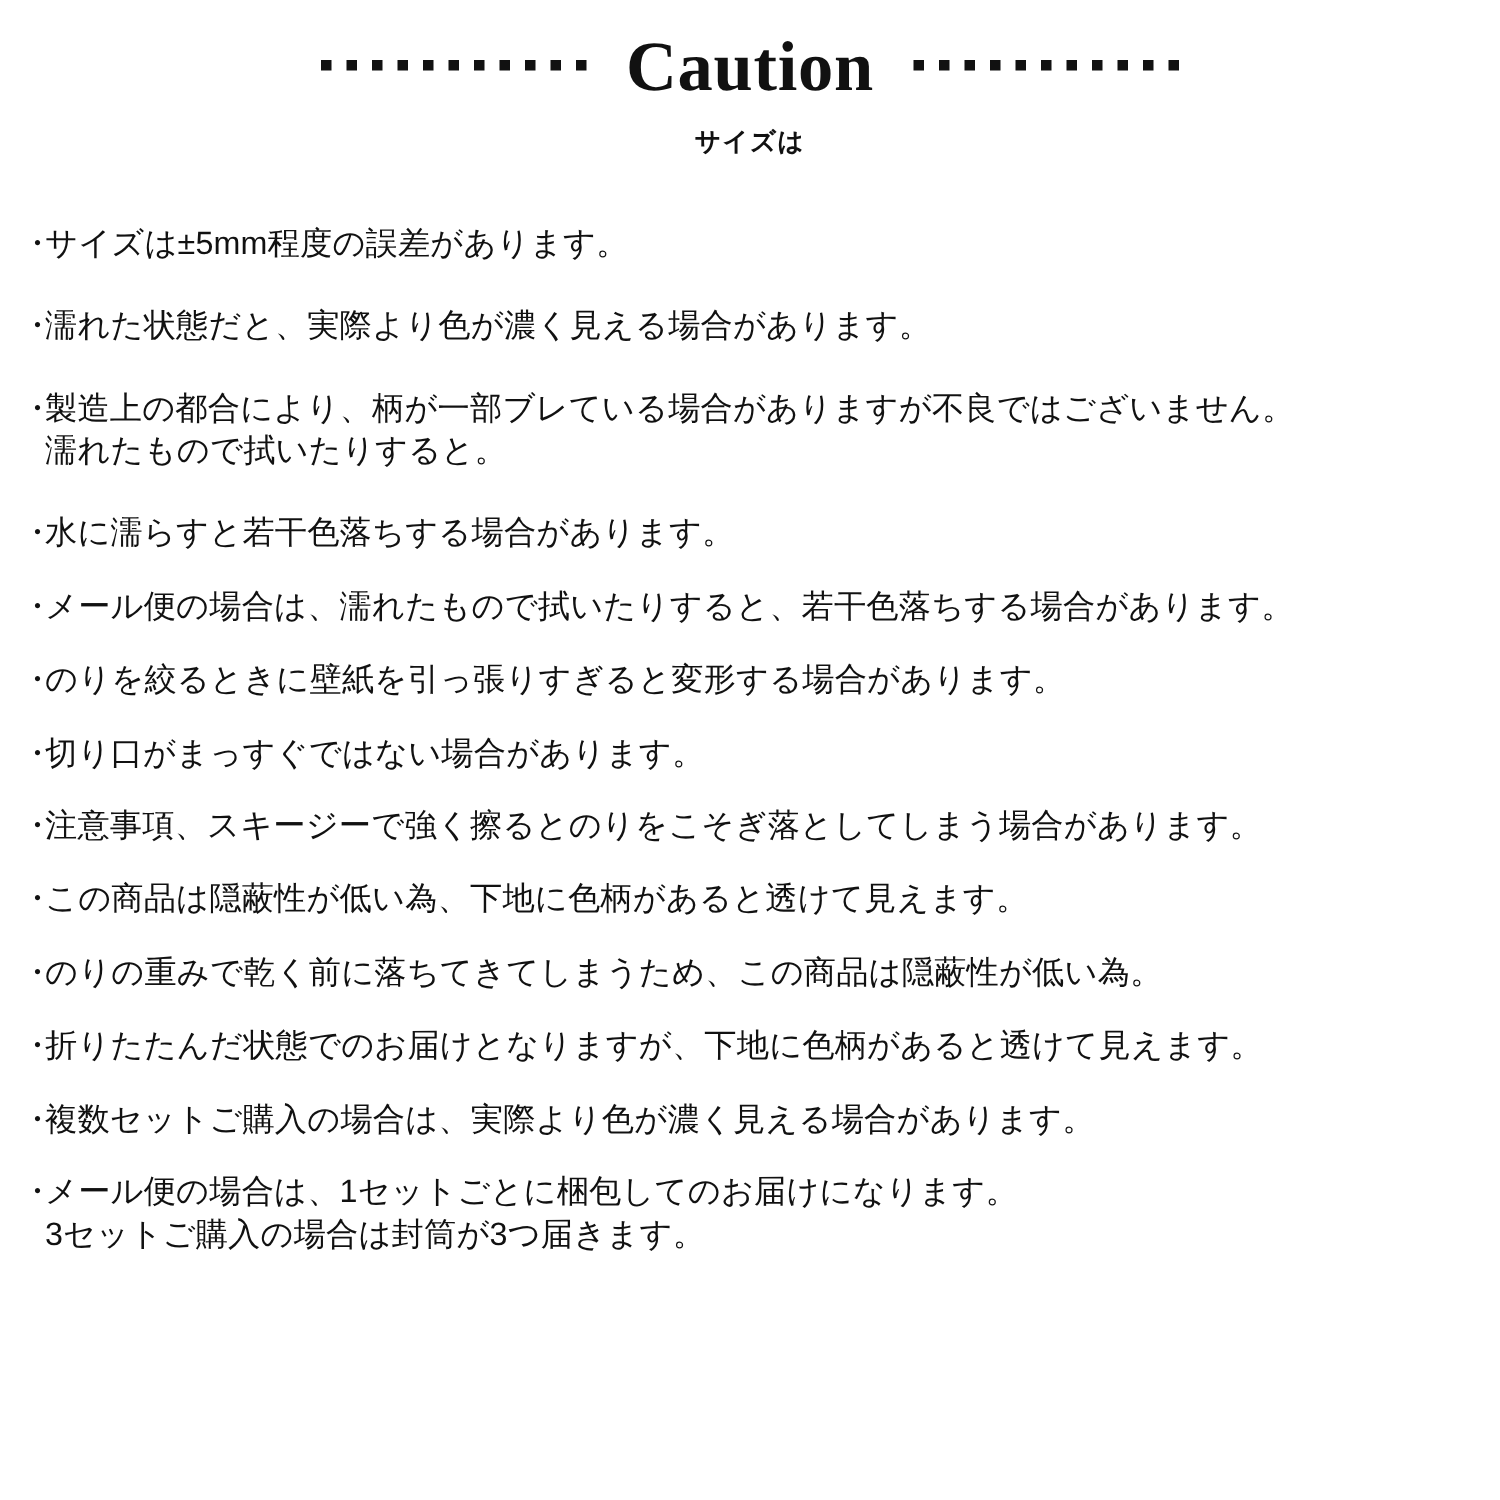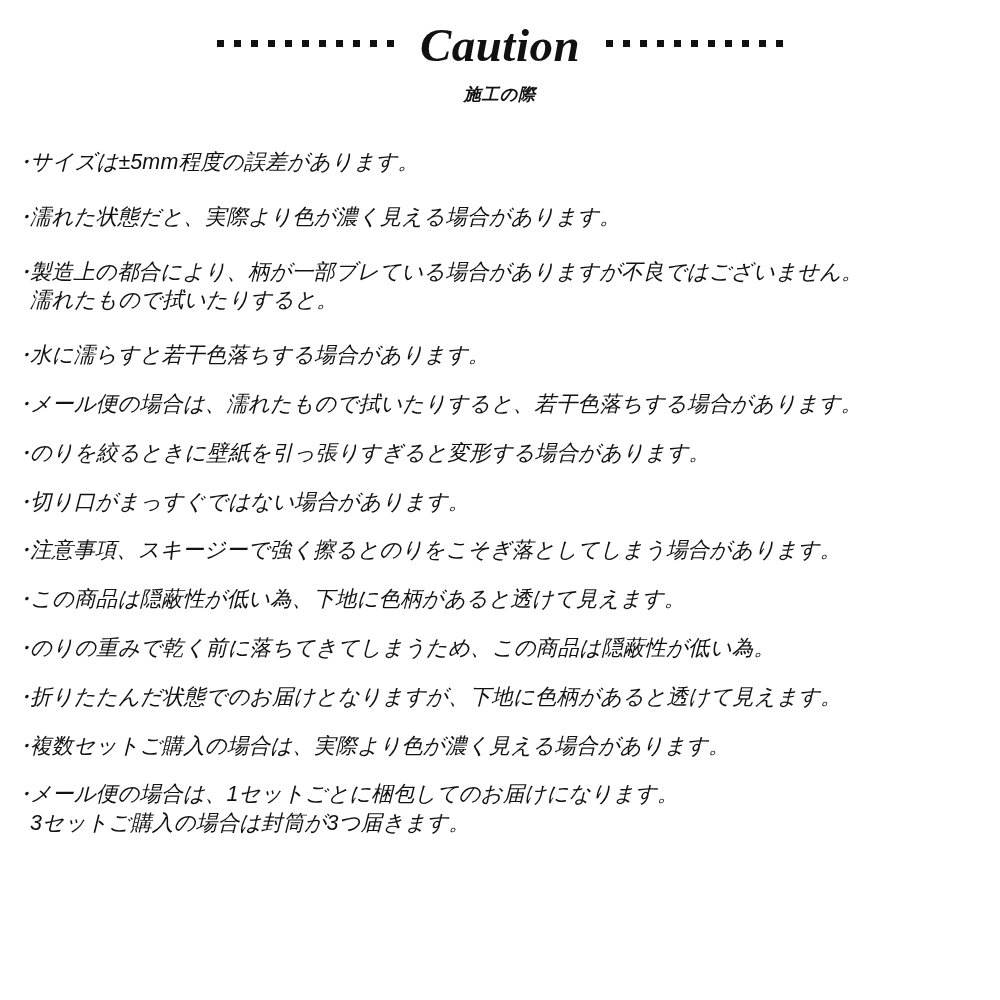--- a/index.html
+++ b/index.html
@@ -13,21 +13,20 @@
     font-family: "Liberation Sans", sans-serif;
     color: #111111;
     overflow: hidden;
   }
   .page {
     position: relative;
     width: 1000px;
     height: 1000px;
     box-sizing: border-box;
     padding: 0;
-    font-style: italic;
   }
 
   
   .header {
     position: relative;
     height: 130px;
     display: flex;
     flex-direction: column;
     align-items: center;
     justify-content: flex-start;
@@ -127,21 +126,21 @@
           <span class="dot"></span>
           <span class="dot"></span>
           <span class="dot"></span>
           <span class="dot"></span>
           <span class="dot"></span>
           <span class="dot"></span>
           <span class="dot"></span>
           <span class="dot"></span>
         </span>
     </div>
-    <div class="title-sub">施工の際</div>
+    <div class="title-sub">サイズは</div>
   </div>
 
   <div class="notes">
     <div class="note">
       <span class="bullet">・</span>
       <span class="note-text">サイズは±5mm程度の誤差があります。</span>
     </div>
     <div class="note">
       <span class="bullet">・</span>
       <span class="note-text">濡れた状態だと、実際より色が濃く見える場合があります。</span>

